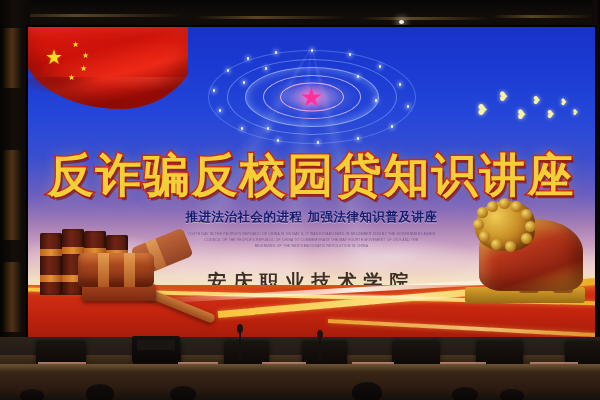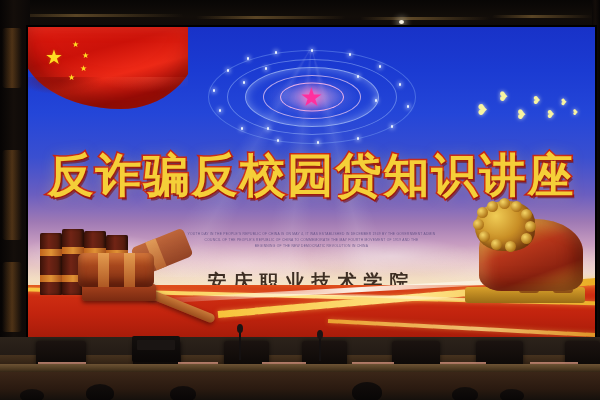--- a/index.html
+++ b/index.html
@@ -242,20 +242,21 @@
       <div class="dove" style="left:8px;top:26px;font-size:15px;">❥</div>
       <div class="dove" style="left:30px;top:12px;">❥</div>
       <div class="dove" style="left:48px;top:30px;">❥</div>
       <div class="dove" style="left:64px;top:16px;font-size:11px;">❥</div>
       <div class="dove" style="left:78px;top:30px;font-size:11px;">❥</div>
       <div class="dove" style="left:92px;top:18px;font-size:9px;">❥</div>
       <div class="dove" style="left:104px;top:28px;font-size:8px;">❥</div>
     </div>
 
     <div class="title">反诈骗反校园贷知识讲座</div>
+    <div class="subtitle">推进法治社会的进程 加强法律知识普及讲座</div>
     <div class="engline" style="top:205px;">YOUTH DAY IN THE PEOPLE'S REPUBLIC OF CHINA IS ON MAY 4, IT WAS ESTABLISHED IN DECEMBER 1949 BY THE GOVERNMENT ADMIN</div>
     <div class="engline" style="top:211px;">COUNCIL OF THE PEOPLE'S REPUBLIC OF CHINA TO COMMEMORATE THE MAY FOURTH MOVEMENT OF 1919 AND THE</div>
     <div class="engline" style="top:217px;">BEGINNING OF THE NEW DEMOCRATIC REVOLUTION IN CHINA</div>
     <div class="org">安庆职业技术学院</div>
 
     <div class="redband">
       <div class="gold-swoosh" style="left:-20px;top:2px;width:640px;height:4px;transform:rotate(1.4deg);"></div>
       <div class="white-swoosh" style="left:120px;top:14px;width:420px;height:5px;transform:rotate(-3.2deg);"></div>
       <div class="gold-swoosh" style="left:190px;top:26px;width:400px;height:7px;transform:rotate(-5deg);"></div>
       <div class="gold-swoosh" style="left:300px;top:34px;width:300px;height:4px;transform:rotate(3deg);opacity:.8;"></div>

